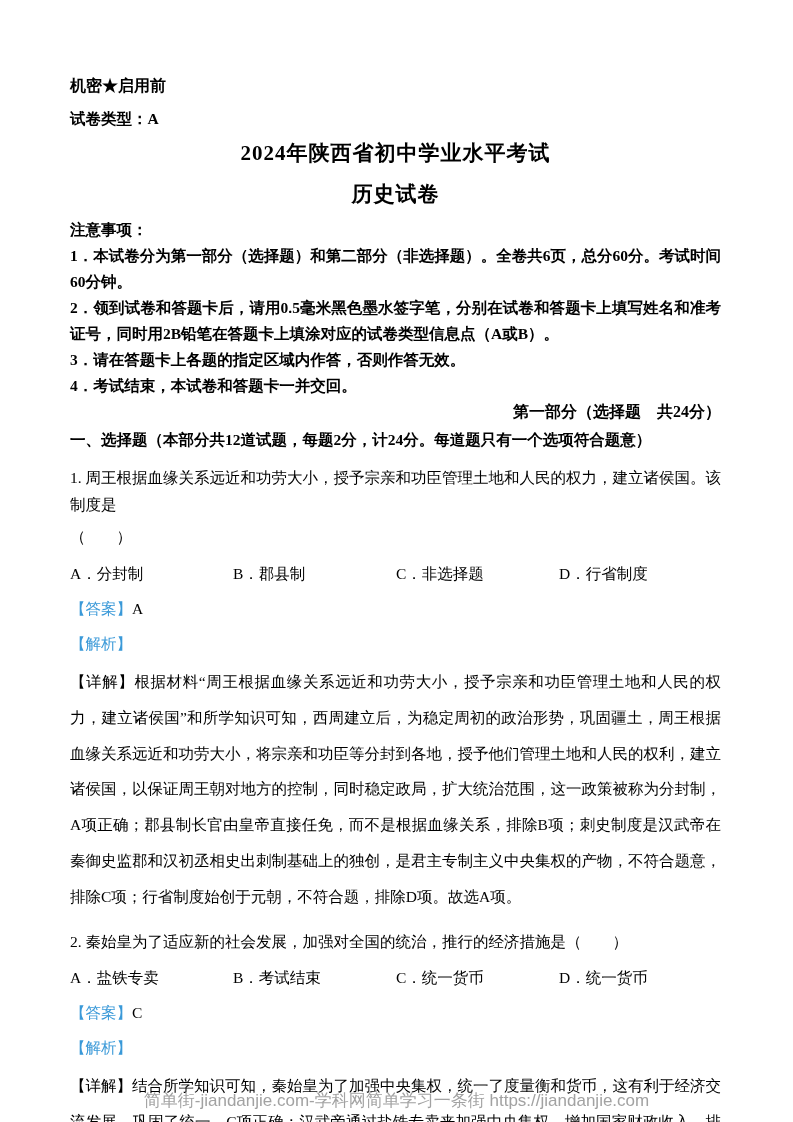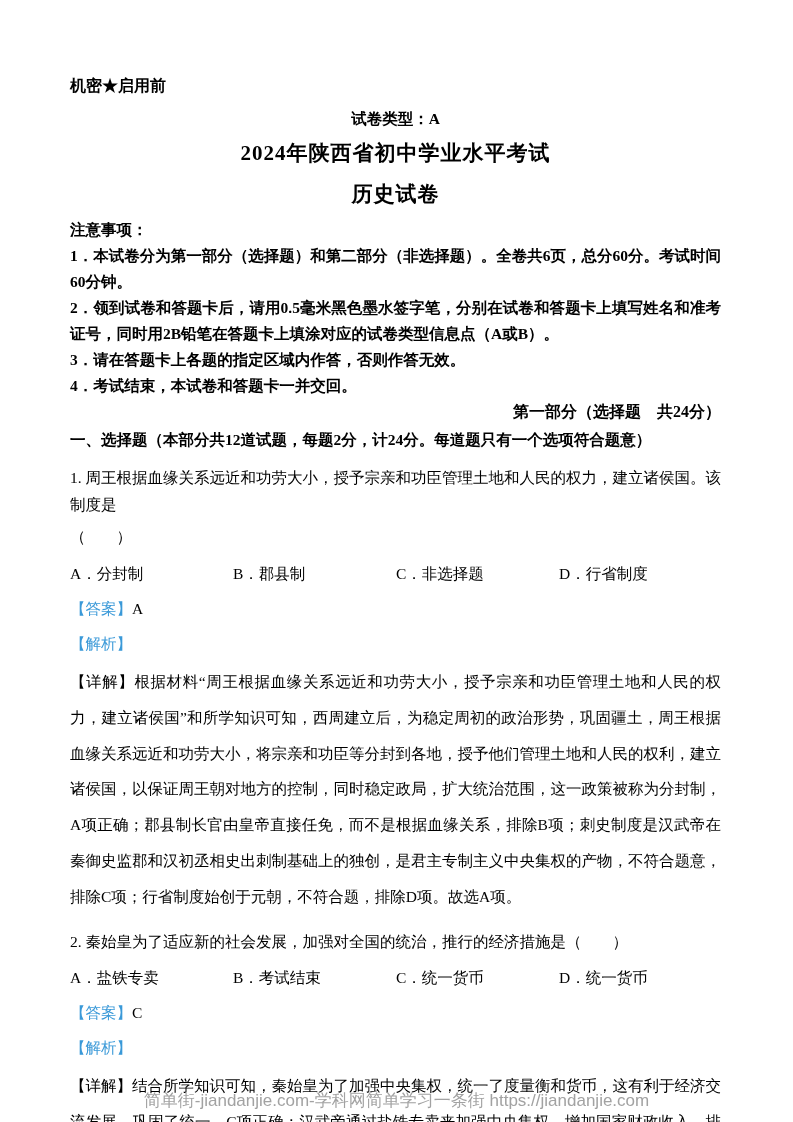--- a/index.html
+++ b/index.html
@@ -10,21 +10,21 @@
     height: 1122px;
     margin: 18px auto;
     background: #ffffff;
     overflow: hidden;
     color: #000000;
     font-family: "Liberation Serif", "DejaVu Serif", serif;
     font-size: 15.5px;
     padding: 58px 72px 0 70px;
   }
   .row-confidential { font-size: 16px; font-weight: bold; }
-  .row-paper-type { text-align: center; margin-top: 12px; font-weight: bold; }
+  .row-paper-type { text-align: left; margin-top: 12px; font-weight: bold; }
   .title { text-align: center; font-weight: bold; font-size: 21px; margin-top: 9px; letter-spacing: 1px; }
   .subtitle { margin-top: 13px; }
   .notes { margin-top: 9px; font-weight: bold; line-height: 1.68; text-align: justify; }
   .notes-line { text-align: justify; }
   .part-title { text-align: right; font-weight: bold; margin-top: 3px; font-size: 16px; }
   .section-heading { font-weight: bold; margin-top: 7px; }
   .stem { margin-top: 13px; line-height: 1.75; text-align: justify; }
   .paren { margin-top: 5px; }
   .options {
     display: grid;

